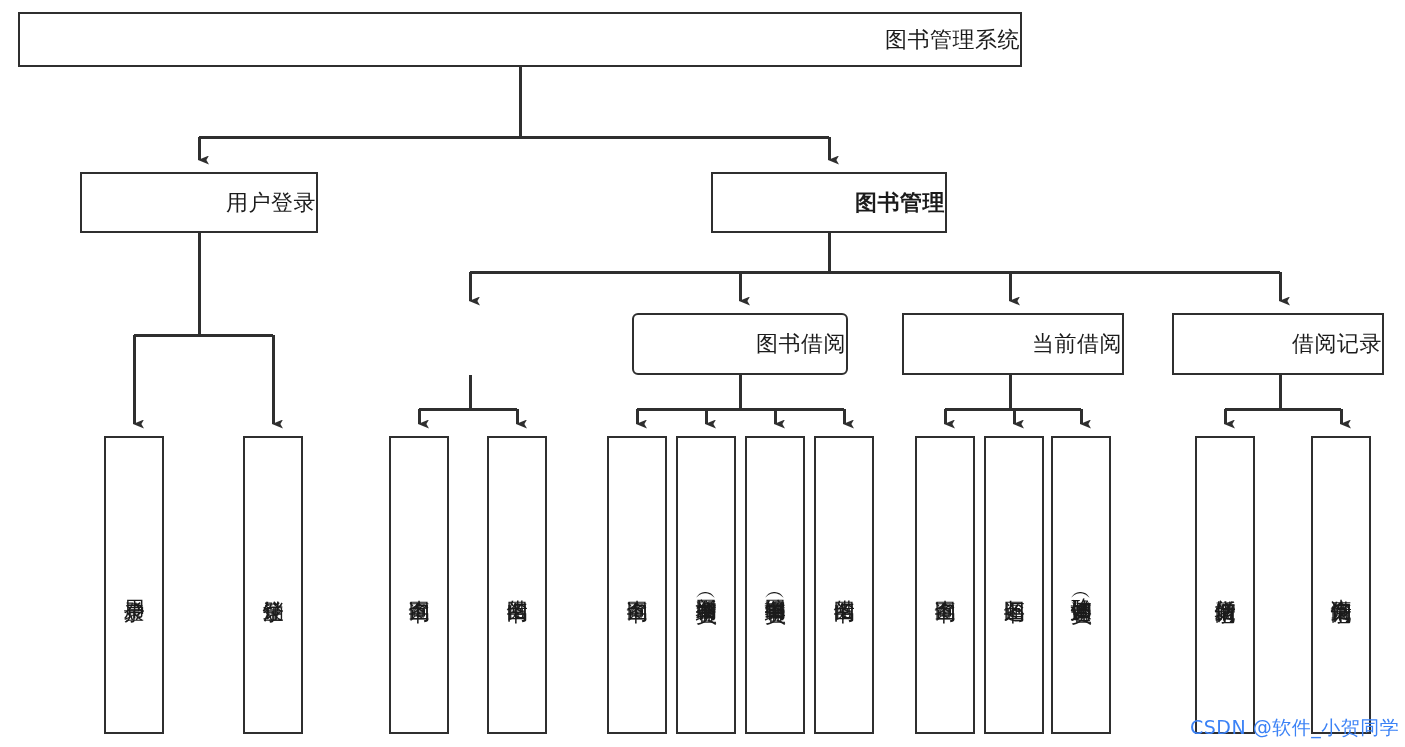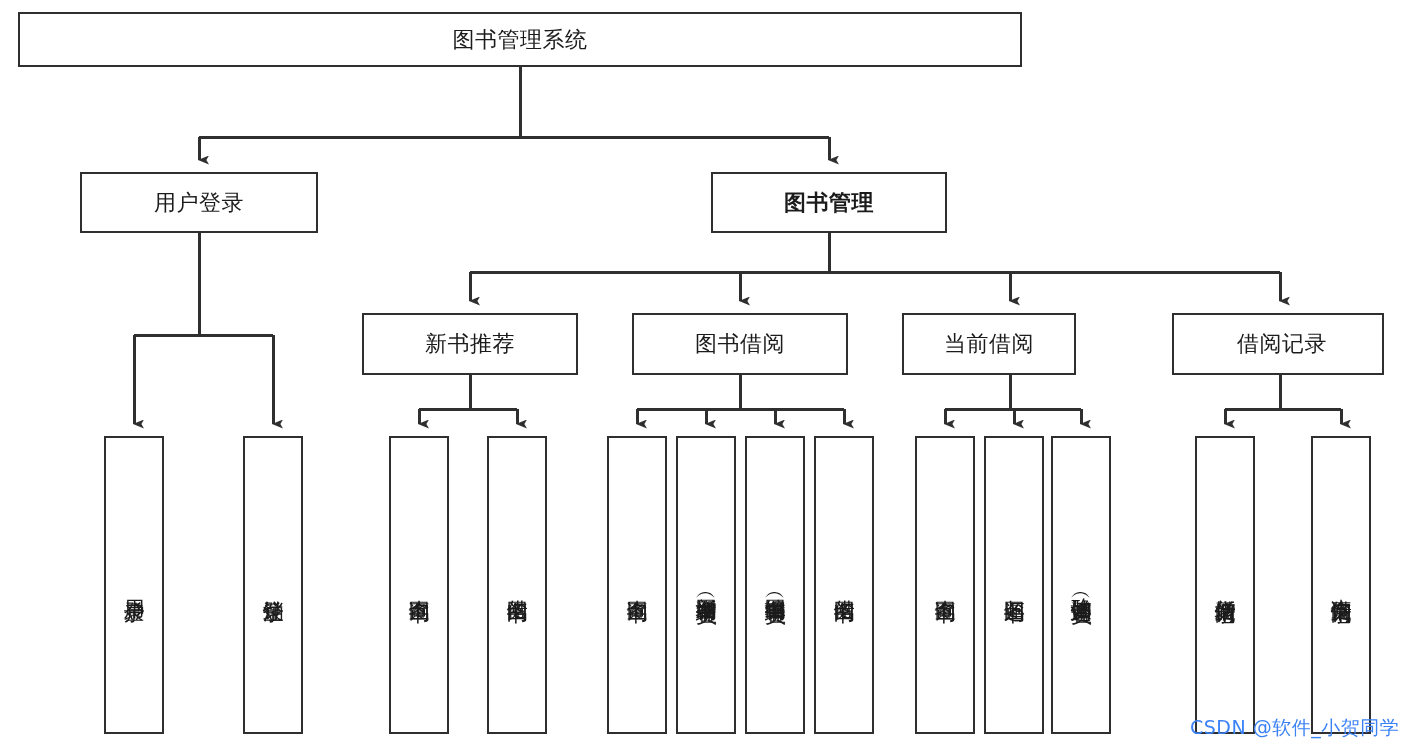--- a/index.html
+++ b/index.html
@@ -26,21 +26,21 @@
     height: 747px;
     pointer-events: none;
   }
   .node {
     position: absolute;
     box-sizing: border-box;
     background: #ffffff;
     border: 2px solid #2f2f2f;
     display: flex;
     align-items: center;
-    justify-content: center;
+    justify-content: flex-end;
     color: #1b1b1b;
   }
   .node-label {
     display: block;
     text-align: center;
     line-height: 1.18;
     white-space: nowrap;
   }
   
   .node.h .node-label {
@@ -132,27 +132,24 @@
     <span class="node-label">图书管理系统</span>
   </div>
 
   <div class="node h" id="node-l1-0" style="left: 80px; top: 172px; width: 238px; height: 61px;">
     <span class="node-label">用户登录</span>
   </div>
   <div class="node h" id="node-l1-1" style="left: 711px; top: 172px; width: 236px; height: 61px; font-weight: bold;">
     <span class="node-label">图书管理</span>
   </div>
 
-  <div class="node h" id="node-l2-0" style="left: 362px; top: 313px; width: 216px; height: 62px;">
-    <span class="node-label">新书推荐</span>
-  </div>
-  <div class="node h" id="node-l2-1" style="left: 632px; top: 313px; width: 216px; height: 62px;">
+  <div class="node h" id="node-l2-1" style="left: 632px; top: 313px; width: 216px; height: 62px; border-radius: 6px;">
     <span class="node-label">图书借阅</span>
   </div>
-  <div class="node h" id="node-l2-2" style="left: 902px; top: 313px; width: 174px; height: 62px;">
+  <div class="node h" id="node-l2-2" style="left: 902px; top: 313px; width: 222px; height: 62px;">
     <span class="node-label">当前借阅</span>
   </div>
   <div class="node h" id="node-l2-3" style="left: 1172px; top: 313px; width: 212px; height: 62px; padding-left: 8px;">
     <span class="node-label">借阅记录</span>
   </div>
 
   <div class="node v" id="node-leaf-0" style="left: 104px; top: 436px; width: 60px; height: 298px;">
     <span class="node-label">用户登录</span>
   </div>
   <div class="node v" id="node-leaf-1" style="left: 243px; top: 436px; width: 60px; height: 298px;">

